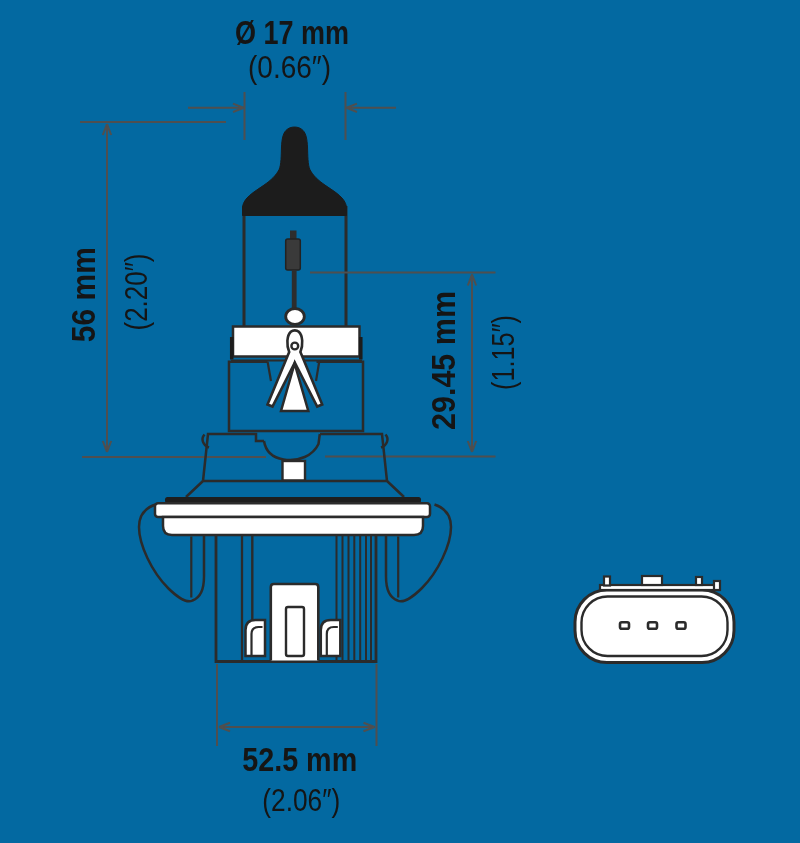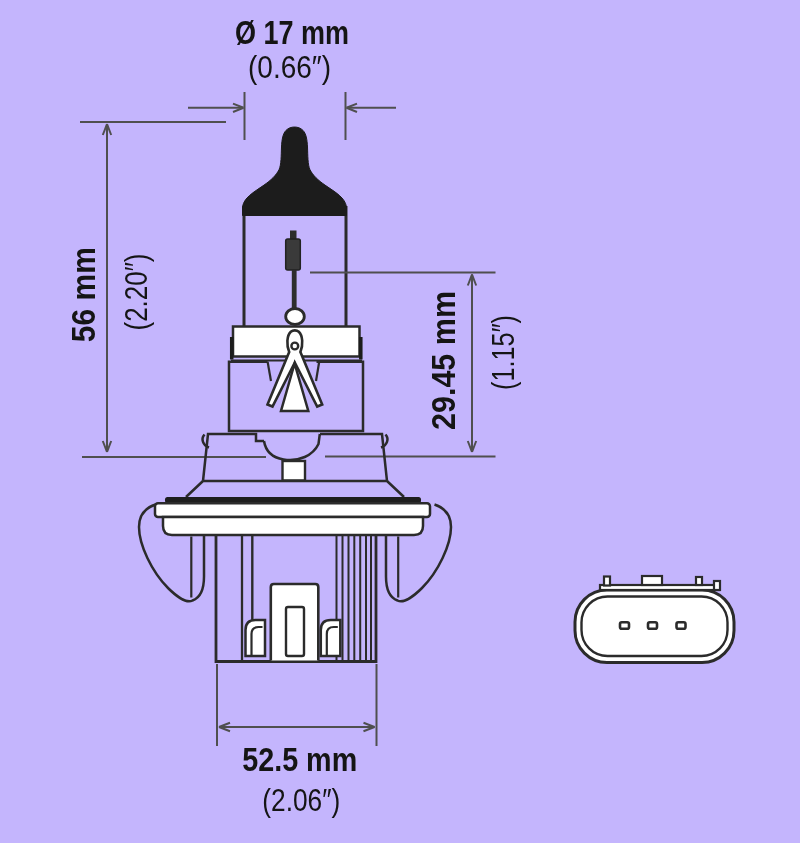--- a/index.html
+++ b/index.html
@@ -1,16 +1,16 @@
 <!DOCTYPE html>
 <html><head>
 <meta charset="utf-8">
 <style>
   html,body{margin:0;padding:0;background:#ffffff;}
-  .wrap{width:800px;height:843px;position:relative;background:#c4b5fd;overflow:hidden;}
+  .wrap{width:800px;height:843px;position:relative;background:#0369a1;overflow:hidden;}
   text{font-family:"Liberation Sans",sans-serif;fill:#151515;}
   .b{font-weight:bold;}
 </style>
 </head>
 <body>
 <div class="wrap">
 <svg width="800" height="843" viewBox="0 0 800 843" xmlns="http://www.w3.org/2000/svg">
 <defs></defs>
 <g fill="none" stroke-linecap="butt">
 

